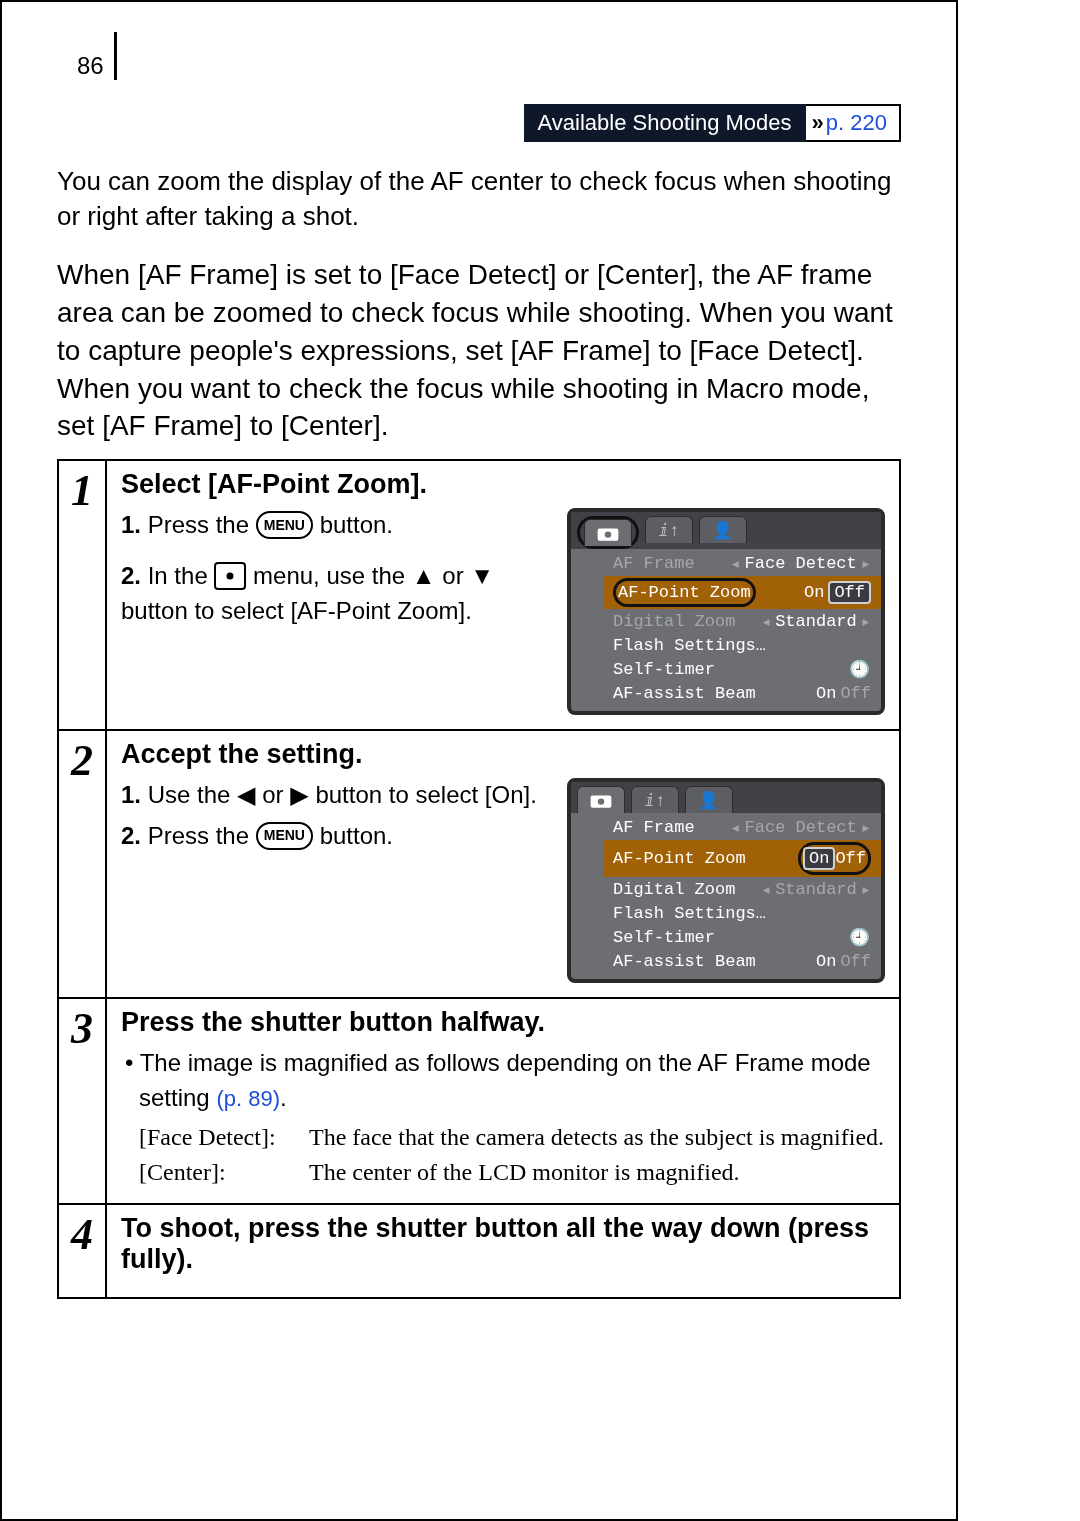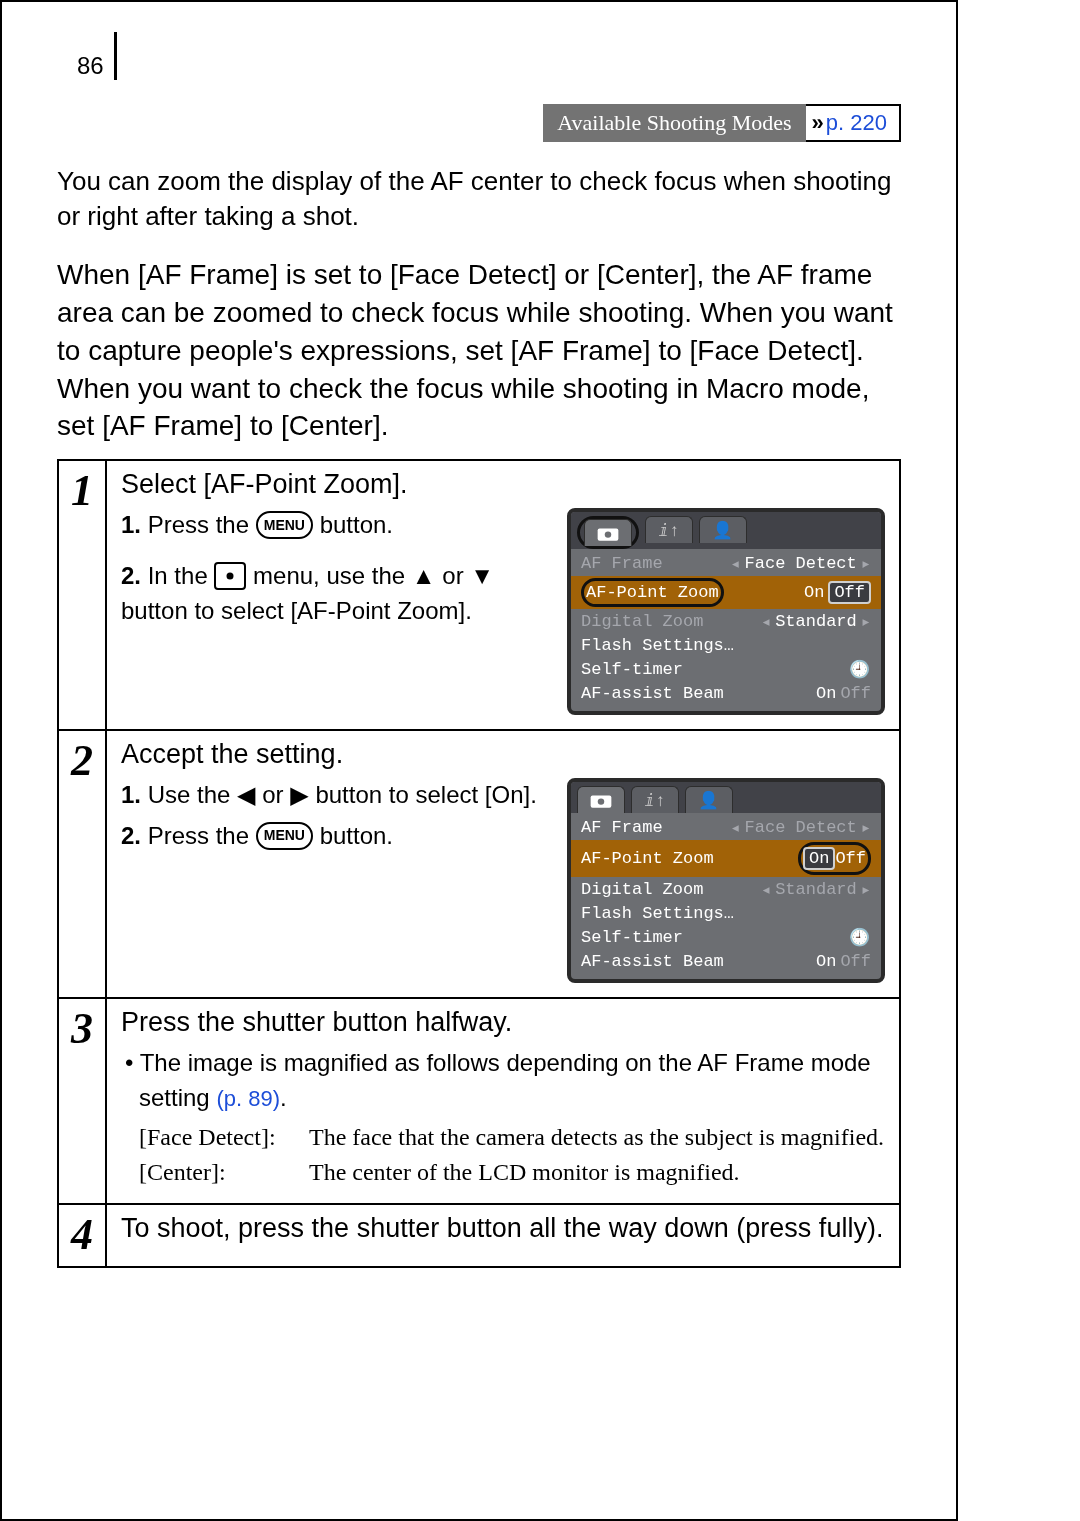--- a/index.html
+++ b/index.html
@@ -58,25 +58,24 @@
     align-self: center;
   }
   .modes-row {
     display: flex;
     justify-content: flex-end;
     align-items: center;
     gap: 0;
     margin-bottom: 22px;
   }
   .modes-black {
-    background: #737373;
+    background: #0f172a;
     color: #fff;
     font-size: 22px;
     padding: 6px 14px;
-    font-family: Liberation Serif, serif;
   }
   .chev-box {
     border: 2px solid #000;
     border-left: none;
     height: 34px;
     display: flex;
     align-items: center;
     padding: 0 12px 0 6px;
   }
   .chevrons {
@@ -120,21 +119,21 @@
     text-align: center;
   }
   .stepnum {
     font-size: 44px;
     font-weight: bold;
     font-style: italic;
     font-family: Georgia, 'Times New Roman', serif;
   }
   .steptitle {
     font-size: 27px;
-    font-weight: normal;
+    font-weight: bold;
     margin-bottom: 8px;
   }
   .steprow {
     display: flex;
     gap: 14px;
   }
   .stepbody {
     flex: 1;
     font-size: 24px;
     line-height: 1.45;
@@ -194,20 +193,21 @@
     height: 26px;
     display: flex;
     align-items: center;
     justify-content: center;
   }
   .lcd-tab.sel {
     background: #6c6e72;
   }
   .lcd-rows {
     padding: 2px 0 6px 0;
+    margin-left: 32px;
   }
   .lcd-row {
     display: flex;
     justify-content: space-between;
     padding: 2px 10px;
     align-items: center;
   }
   .lcd-row.hl {
     background: #a16207;
   }

